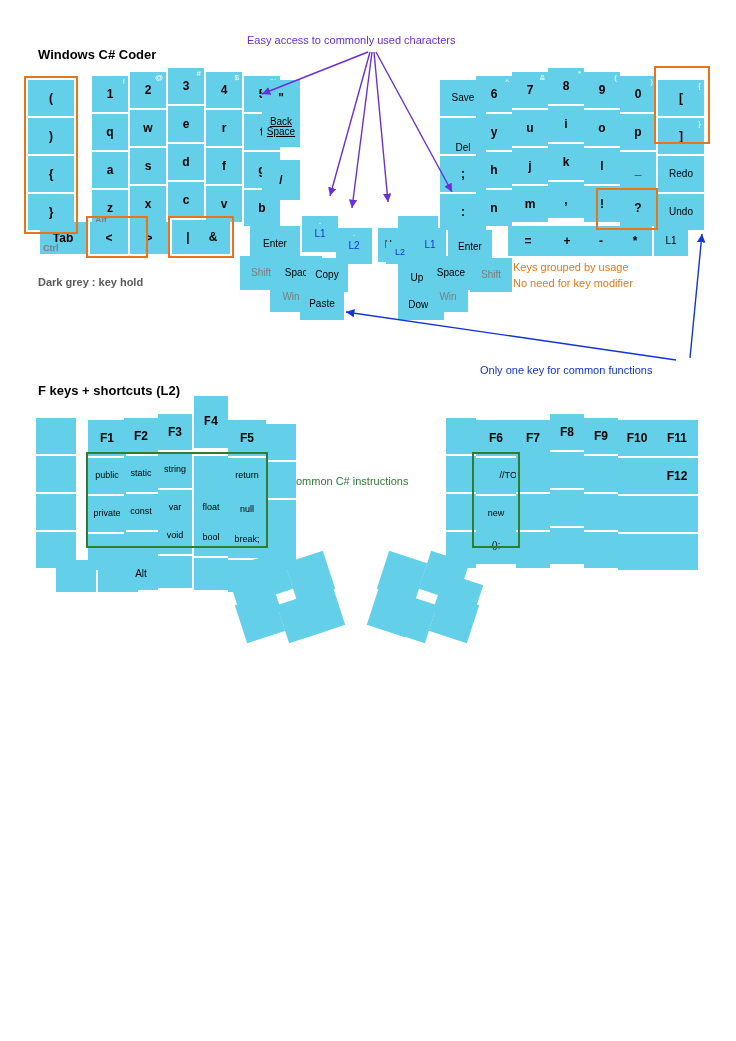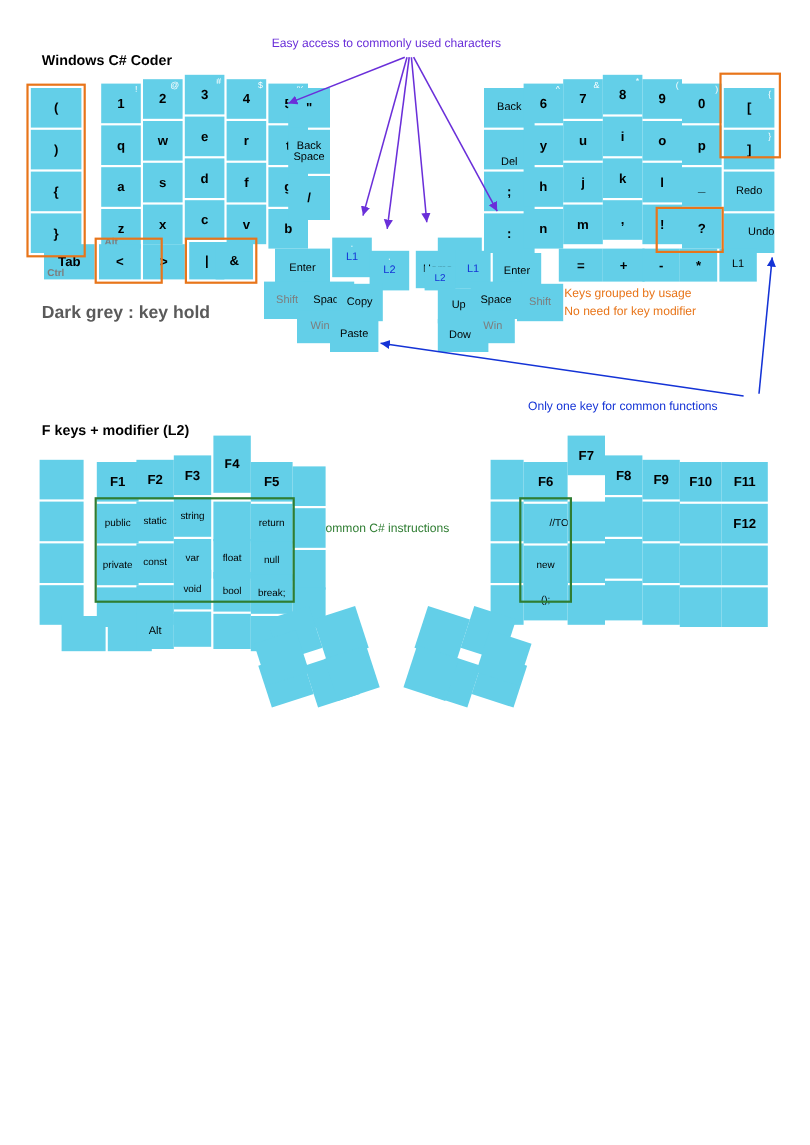--- a/index.html
+++ b/index.html
@@ -16,32 +16,32 @@
   .key.small{font-size:10px;font-weight:normal;}
   .key.tiny{font-size:9px;font-weight:normal;}
   .key .sup{position:absolute;top:1px;right:3px;font-size:8px;font-weight:normal;color:#ffffff;}
   .key .sub{position:absolute;bottom:1px;left:3px;font-size:9px;font-weight:bold;color:#7d7d7d;}
   .key .dot{position:absolute;top:2px;left:50%;transform:translateX(-50%);font-size:9px;color:#fff;}
   .key-grey{color:#7d7d7d;}
   .title{font-size:13px;font-weight:bold;}
   .note-orange{color:#e8751a;font-size:11px;}
   .note-blue{color:#1433d6;font-size:11px;}
   .note-purple{color:#6a2fd9;font-size:11px;}
-  .note-grey{font-size:16px;font-weight:bold;color:#5a5a5a;}
+  .note-grey{font-size:11px;font-weight:bold;color:#5a5a5a;}
   .note-green{color:#2f7d32;font-size:11px;}
   .box-orange{position:absolute;border:2px solid #e8751a;box-sizing:border-box;}
   .box-green{position:absolute;border:2px solid #2f7d32;box-sizing:border-box;}
   svg.overlay{position:absolute;left:0;top:0;width:736px;height:1041px;pointer-events:none;}
   .kb{position:absolute;}
 </style>
 </head>
 <body>
 
 <div class="abs title" style="left:38px;top:47px;">Windows C# Coder</div>
-<div class="abs title" style="left:38px;top:383px;">F keys + modifier (L2)</div>
+<div class="abs title" style="left:38px;top:383px;">F keys + shortcuts (L2)</div>
 
 <div class="abs note-purple" style="left:247px;top:34px;">Easy access to commonly used characters</div>
 <div class="abs note-orange" style="left:513px;top:261px;">Keys grouped by usage</div>
 <div class="abs note-orange" style="left:513px;top:277px;">No need for key modifier</div>
 <div class="abs note-blue" style="left:480px;top:364px;">Only one key for common functions</div>
 <div class="abs note-grey" style="left:38px;top:276px;">Dark grey : key hold</div>
 <div class="abs note-green" style="left:288px;top:475px;">Common C# instructions</div>
 
 <div class="kb" id="l1-left-main">
     <div class="key " style="left: 28px; top: 80px; width: 46px; height: 36px;">
@@ -118,21 +118,21 @@
     </div>
     <div class="key " style="left: 244px; top: 152px; width: 36px; height: 36px;">
       <span style="text-align: center; line-height: 1.05;">g</span>
     </div>
     <div class="key " style="left: 244px; top: 190px; width: 36px; height: 36px;">
       <span style="text-align: center; line-height: 1.05;">b</span>
     </div>
     <div class="key " style="left: 262px; top: 80px; width: 38px; height: 36px;">
       <span style="text-align: center; line-height: 1.05;">"</span>
     </div>
-    <div class="key small" style="left: 262px; top: 118px; width: 38px; height: 40px;">
+    <div class="key small" style="left: 262px; top: 107px; width: 38px; height: 40px; text-decoration: underline;">
       <span style="text-align: center; line-height: 1.05;">Back Space</span>
     </div>
     <div class="key " style="left: 262px; top: 160px; width: 38px; height: 40px;">
       <span style="text-align: center; line-height: 1.05;">/</span>
     </div>
     <div class="key " style="left: 40px; top: 222px; width: 46px; height: 32px;">
       <span style="text-align: center; line-height: 1.05;">Tab</span>
       <span class="sub">Ctrl</span>
     </div>
     <div class="key " style="left: 90px; top: 222px; width: 38px; height: 32px;">
@@ -171,21 +171,21 @@
     </div>
     <div class="key small key-grey" style="left: 270px; top: 282px; width: 42px; height: 30px;">
       <span style="text-align: center; line-height: 1.05;">Win</span>
     </div>
     <div class="key small" style="left: 300px; top: 288px; width: 44px; height: 32px;">
       <span style="text-align: center; line-height: 1.05;">Paste</span>
     </div>
   </div>
 <div class="kb" id="l1-right-main">
     <div class="key small" style="left: 440px; top: 80px; width: 46px; height: 36px;">
-      <span style="text-align: center; line-height: 1.05;">Back</span>
+      <span style="text-align: center; line-height: 1.05;">Save</span>
     </div>
     <div class="key small" style="left: 440px; top: 118px; width: 46px; height: 36px;">
       <span style="text-align: right; line-height: 1.05; margin-top: 24px;">Del</span>
     </div>
     <div class="key " style="left: 440px; top: 156px; width: 46px; height: 36px;">
       <span style="text-align: center; line-height: 1.05;">;</span>
       <span class="sup">:</span>
     </div>
     <div class="key " style="left: 440px; top: 194px; width: 46px; height: 36px;">
       <span style="text-align: center; line-height: 1.05;">:</span>
@@ -259,21 +259,21 @@
       <span style="text-align: center; line-height: 1.05;">[</span>
       <span class="sup">{</span>
     </div>
     <div class="key " style="left: 658px; top: 118px; width: 46px; height: 36px;">
       <span style="text-align: center; line-height: 1.05;">]</span>
       <span class="sup">}</span>
     </div>
     <div class="key small" style="left: 658px; top: 156px; width: 46px; height: 36px;">
       <span style="text-align: center; line-height: 1.05;">Redo</span>
     </div>
-    <div class="key small" style="left: 658px; top: 194px; width: 46px; height: 36px; justify-content: flex-end;">
+    <div class="key small" style="left: 658px; top: 194px; width: 46px; height: 36px;">
       <span style="text-align: center; line-height: 1.05;">Undo</span>
     </div>
     <div class="key " style="left: 508px; top: 226px; width: 40px; height: 30px;">
       <span style="text-align: center; line-height: 1.05;">=</span>
     </div>
     <div class="key " style="left: 548px; top: 226px; width: 38px; height: 30px;">
       <span style="text-align: center; line-height: 1.05;">+</span>
     </div>
     <div class="key " style="left: 584px; top: 226px; width: 34px; height: 30px;">
       <span style="text-align: center; line-height: 1.05;">-</span>
@@ -402,21 +402,21 @@
     </div>
     <div class="key tiny" style="left: 476px; top: 458px; width: 40px; height: 36px;">
       <span style="text-align: right; line-height: 1.05; padding-left: 38px;">//TODO</span>
     </div>
     <div class="key tiny" style="left: 476px; top: 496px; width: 40px; height: 36px;">
       <span style="text-align: center; line-height: 1.05;">new</span>
     </div>
     <div class="key tiny" style="left: 476px; top: 528px; width: 40px; height: 36px;">
       <span style="text-align: center; line-height: 1.05;">();</span>
     </div>
-    <div class="key " style="left: 516px; top: 396px; width: 34px; height: 36px;">
+    <div class="key " style="left: 516px; top: 420px; width: 34px; height: 36px;">
       <span style="text-align: center; line-height: 1.05;">F7</span>
     </div>
     <div class="key " style="left: 516px; top: 456px; width: 34px; height: 36px;"></div>
     <div class="key " style="left: 516px; top: 494px; width: 34px; height: 36px;"></div>
     <div class="key " style="left: 516px; top: 532px; width: 34px; height: 36px;"></div>
     <div class="key " style="left: 550px; top: 414px; width: 34px; height: 36px;">
       <span style="text-align: center; line-height: 1.05;">F8</span>
     </div>
     <div class="key " style="left: 550px; top: 452px; width: 34px; height: 36px;"></div>
     <div class="key " style="left: 550px; top: 490px; width: 34px; height: 36px;"></div>

